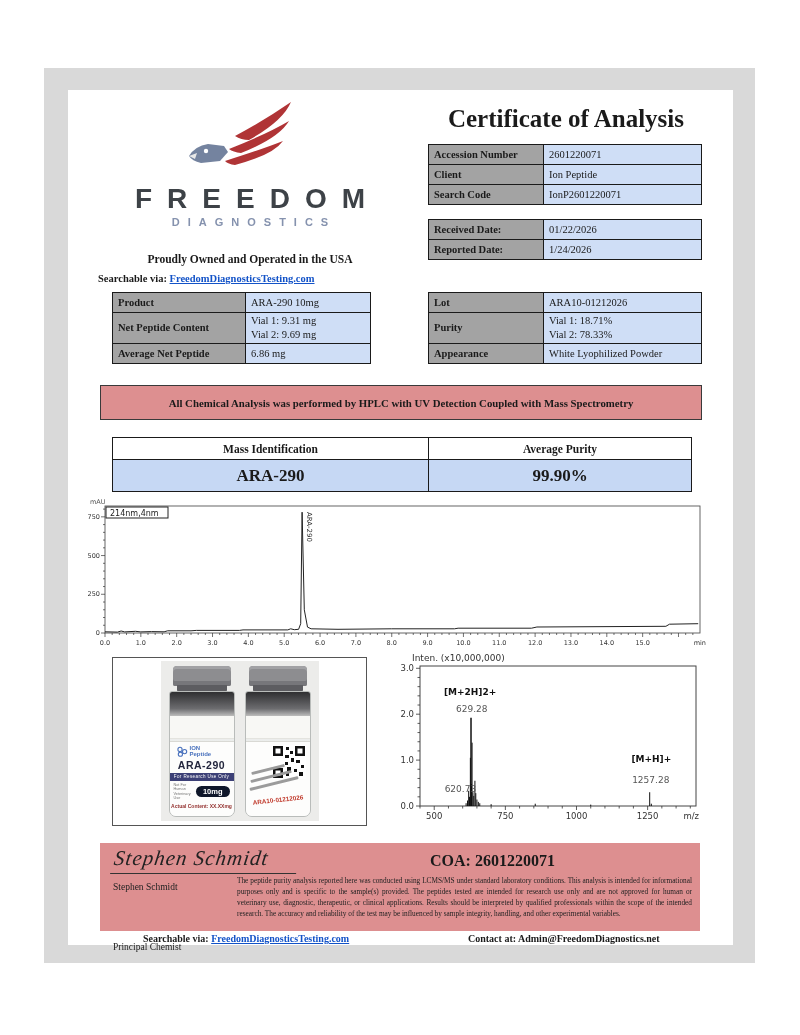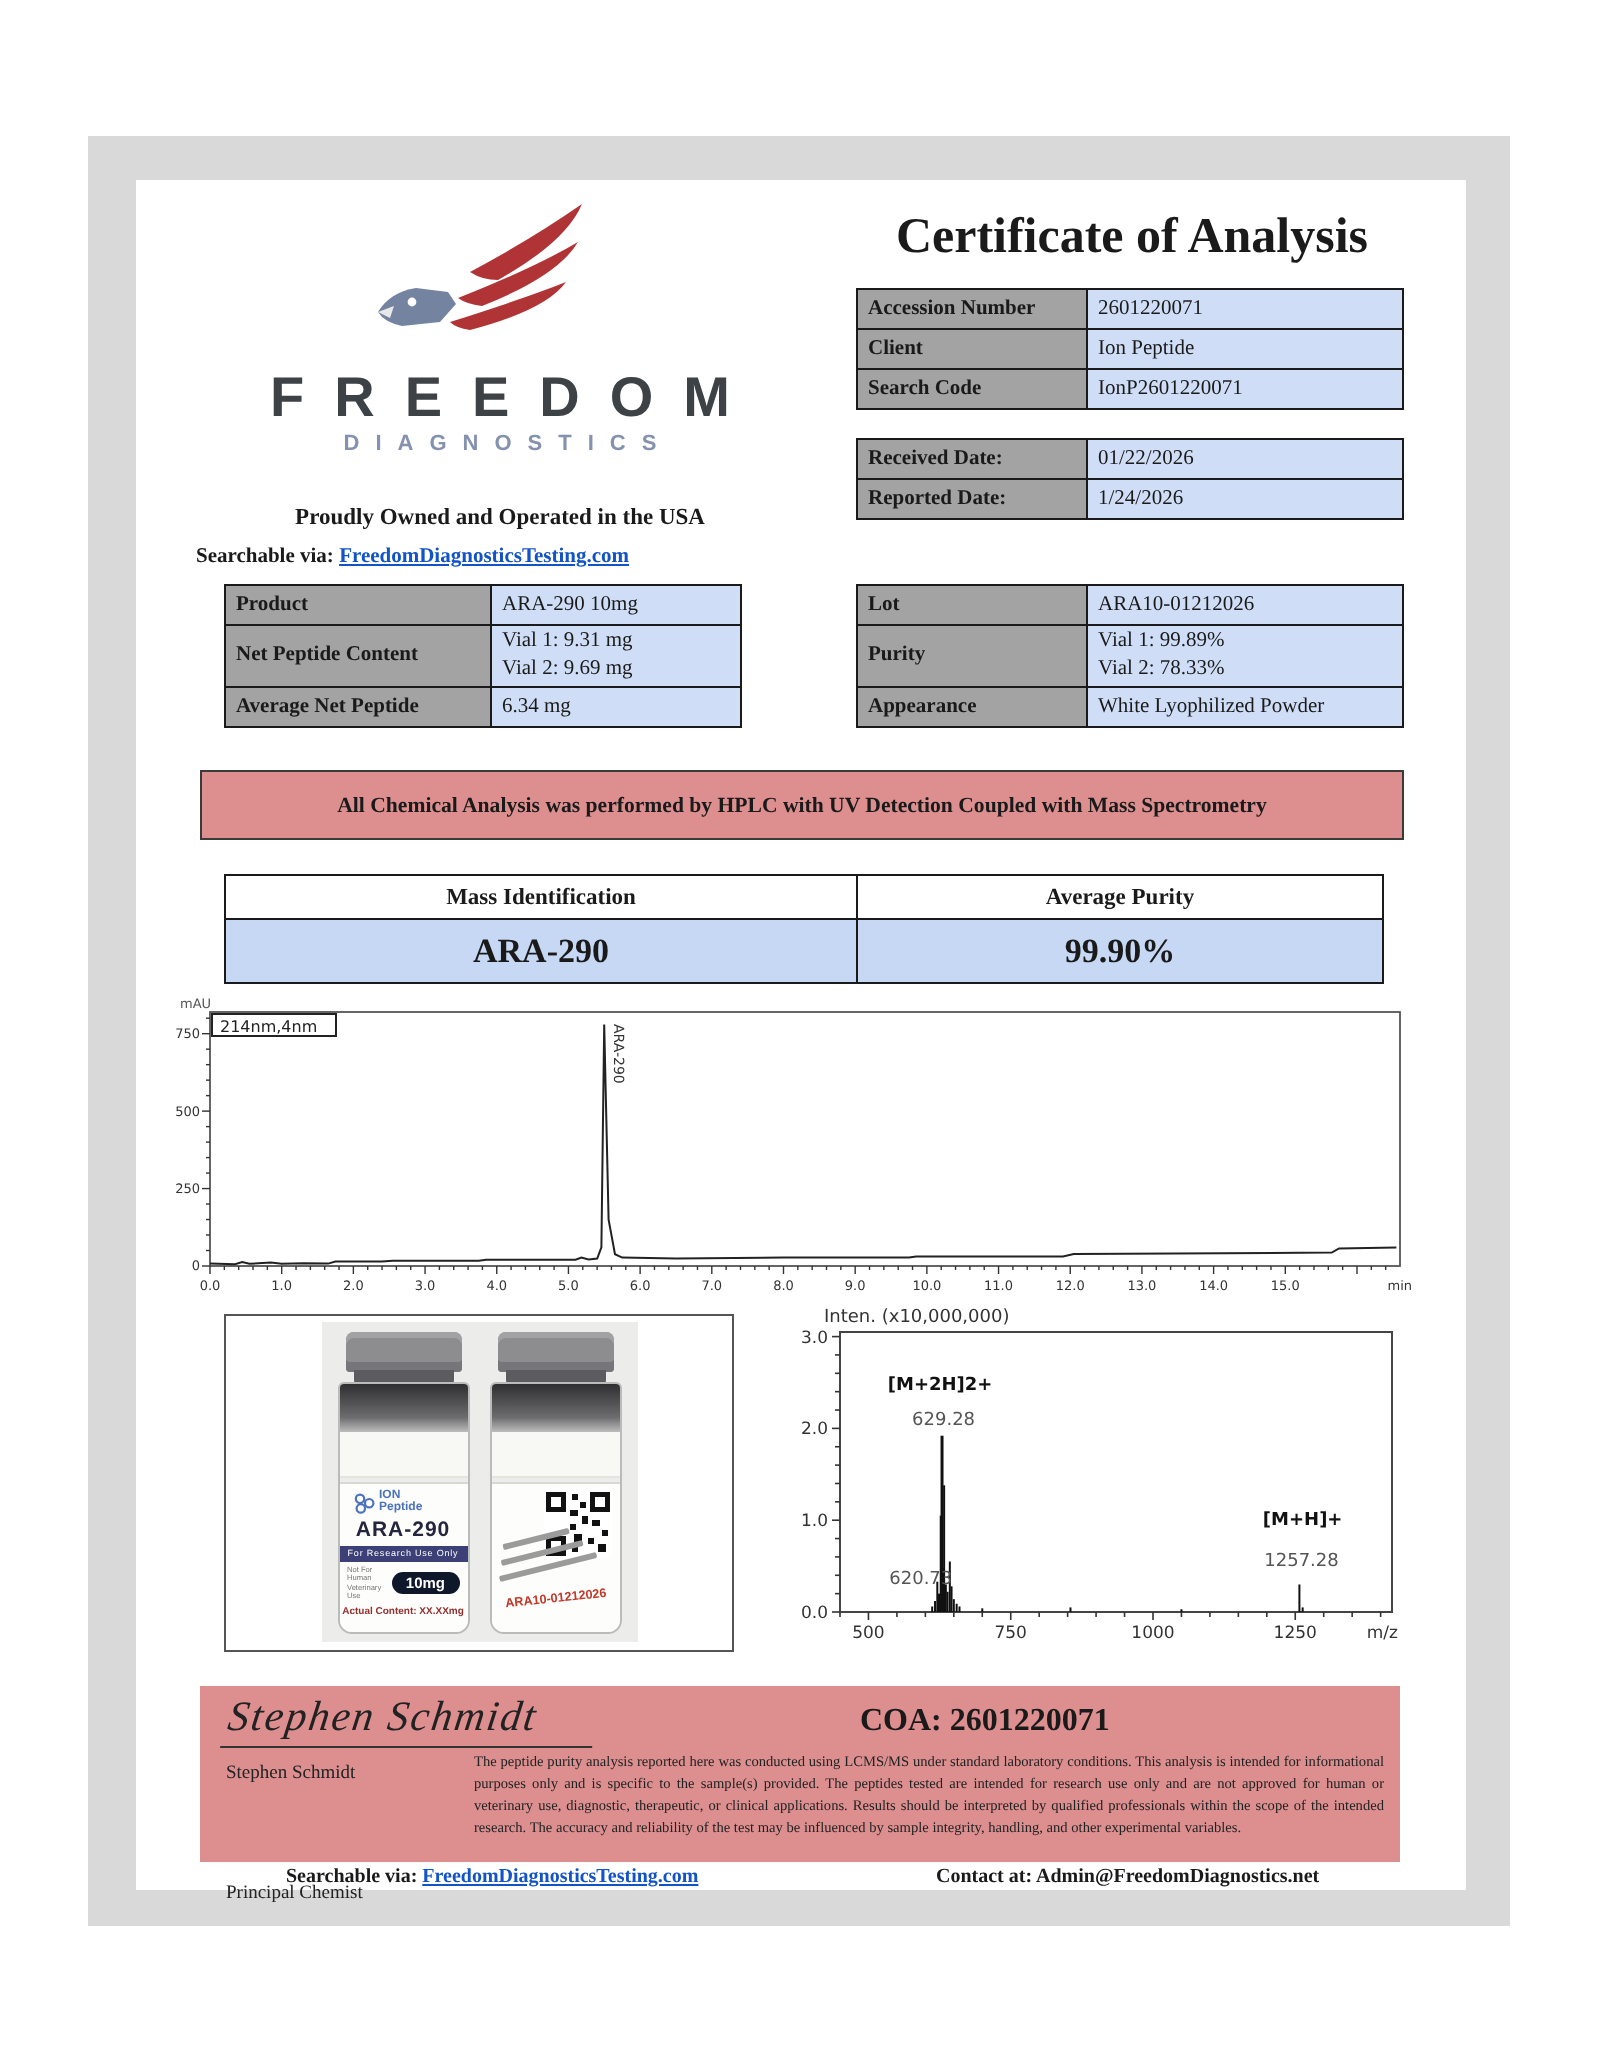--- a/index.html
+++ b/index.html
@@ -139,36 +139,36 @@
     <div class="tr" style="min-height:30px;">
       <div class="th" style="width:122px;">Net Peptide Content</div>
       <div class="td">
         <div>Vial 1: 9.31 mg</div>
         <div>Vial 2: 9.69 mg</div>
       </div>
     </div>
     <div class="tr">
       <div class="th" style="width:122px;">Average Net Peptide</div>
       <div class="td">
-        <div>6.34 mg</div>
+        <div>6.86 mg</div>
       </div>
     </div>
   </div>
 
   <div class="abs tbl" style="left:360px;top:202px;width:272px;">
     <div class="tr">
       <div class="th" style="width:104px;">Lot</div>
       <div class="td">
         <div>ARA10-01212026</div>
       </div>
     </div>
     <div class="tr" style="min-height:30px;">
       <div class="th" style="width:104px;">Purity</div>
       <div class="td">
-        <div>Vial 1: 99.89%</div>
+        <div>Vial 1: 18.71%</div>
         <div>Vial 2: 78.33%</div>
       </div>
     </div>
     <div class="tr">
       <div class="th" style="width:104px;">Appearance</div>
       <div class="td">
         <div>White Lyophilized Powder</div>
       </div>
     </div>
   </div>

